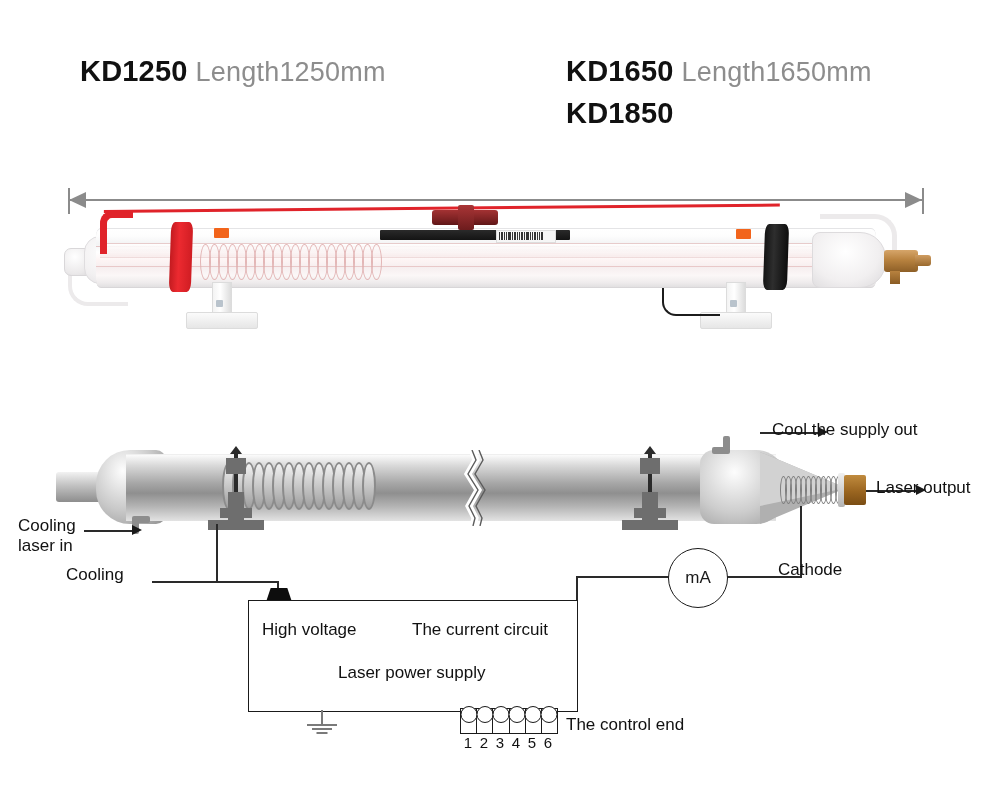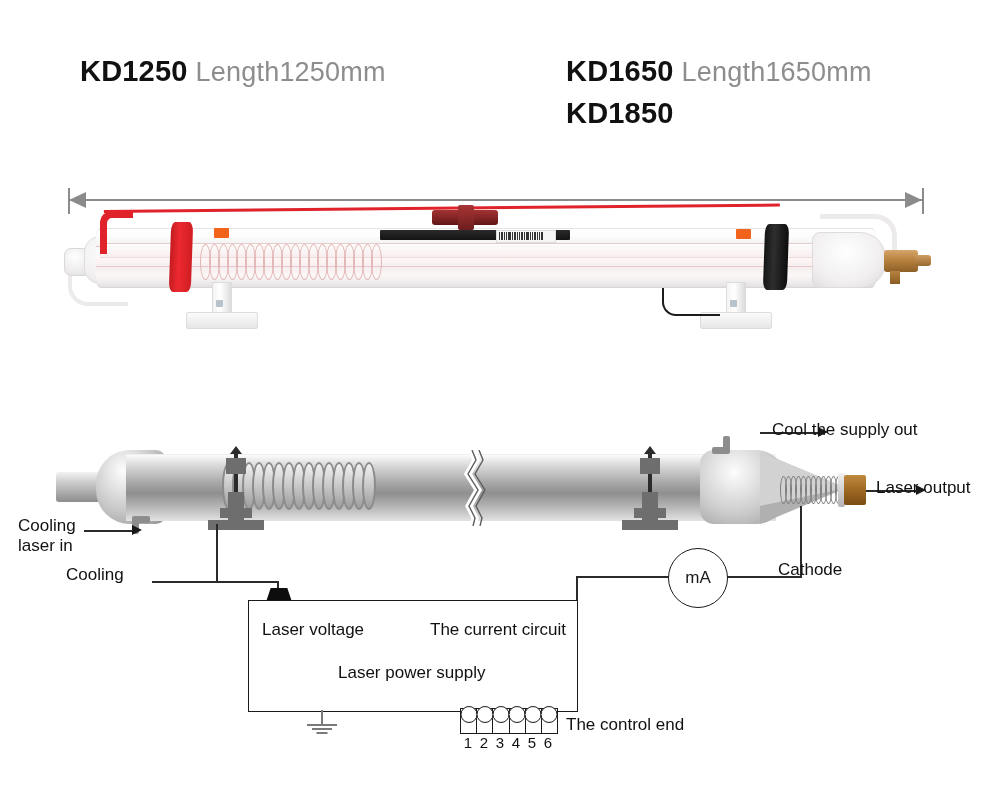--- a/index.html
+++ b/index.html
@@ -174,21 +174,21 @@
 
   
   .lbl{position:absolute;font-size:17px;color:#111;white-space:nowrap;line-height:1.18;}
   #lblWaterIn{left:18px;top:516px;}
   #lblCathode{left:66px;top:565px;}
   #lblWaterOut{left:772px;top:420px;}
   #lblLaserOut{left:876px;top:478px;}
   #lblNegative{left:778px;top:560px;}
   #lblControl{left:566px;top:715px;}
   #lblHighVoltage{left:262px;top:620px;}
-  #lblCurrentCircuit{left:430px;top:620px;}
+  #lblCurrentCircuit{left:412px;top:620px;}
   #lblPowerSupply{left:338px;top:663px;}
 
   
   .ln{position:absolute;background:#2a2a2a;}
   .lnh{height:1.5px;}
   .lnv{width:1.5px;}
   .arw{position:absolute;width:0;height:0;border-top:5px solid transparent;border-bottom:5px solid transparent;}
   .arwR{border-left:10px solid #1a1a1a;}
 
   
@@ -412,21 +412,21 @@
   <div class="ln lnv" style="left:800px;top:506px;height:70px;"></div>
   <div class="ln lnh" style="left:726px;top:576px;width:76px;"></div>
   <div class="ln lnh" style="left:576px;top:576px;width:94px;"></div>
   <div class="ln lnv" style="left:576px;top:576px;height:26px;"></div>
 
   <div class="meter">
     <span>mA</span>
   </div>
 
   <div class="psu"></div>
-  <div class="lbl" id="lblHighVoltage">Laser voltage</div>
+  <div class="lbl" id="lblHighVoltage">High voltage</div>
   <div class="lbl" id="lblCurrentCircuit">The current circuit</div>
   <div class="lbl" id="lblPowerSupply">Laser power supply</div>
 
   <div class="ln lnv" style="left:321px;top:710px;height:14px;background:#7a7a7a;"></div>
   <div class="gnd">
     <i style="width:30px;top:14px;"></i>
     <i style="width:20px;top:18px;"></i>
     <i style="width:11px;top:22px;"></i>
   </div>
 

